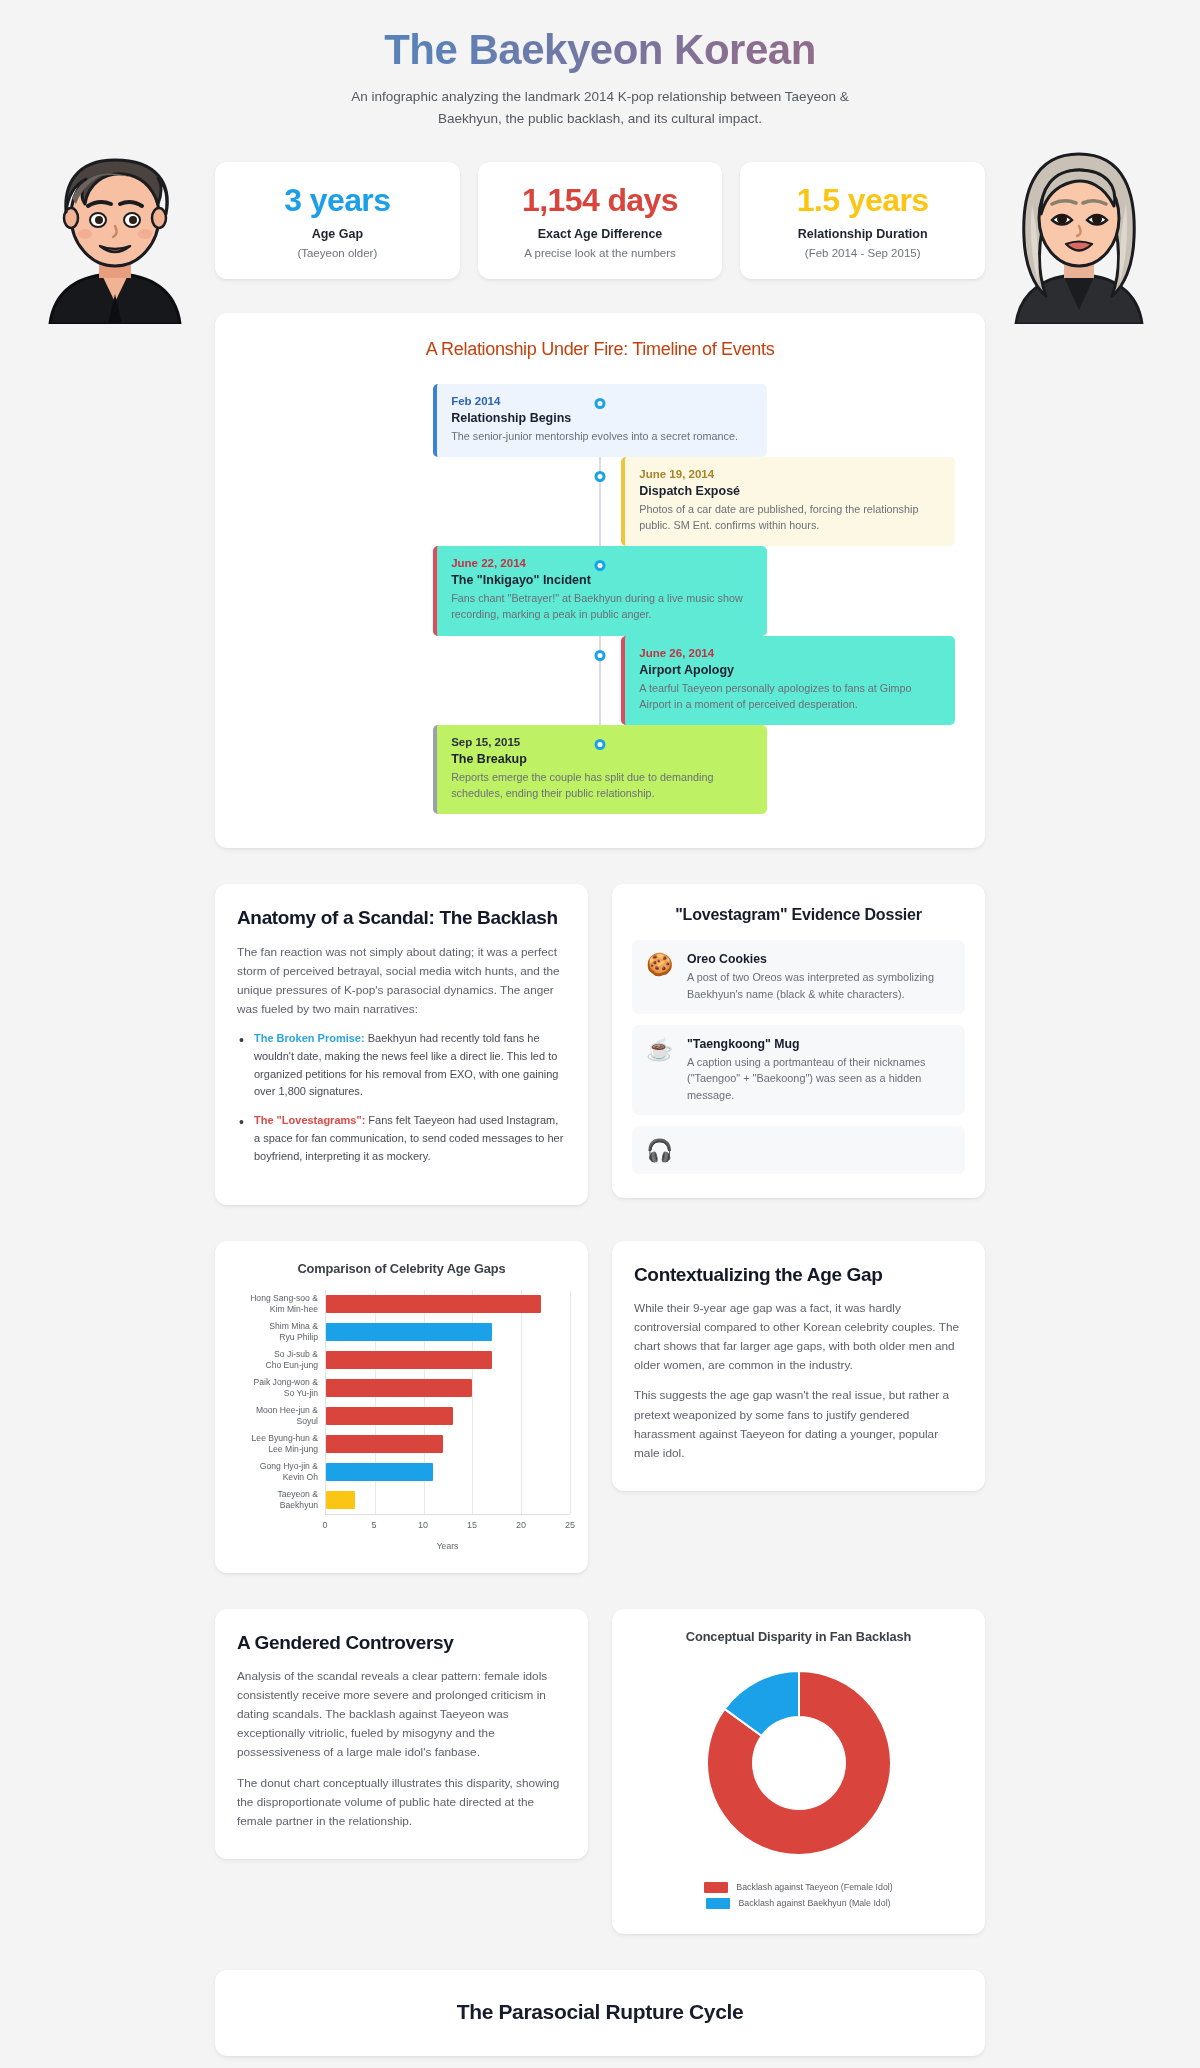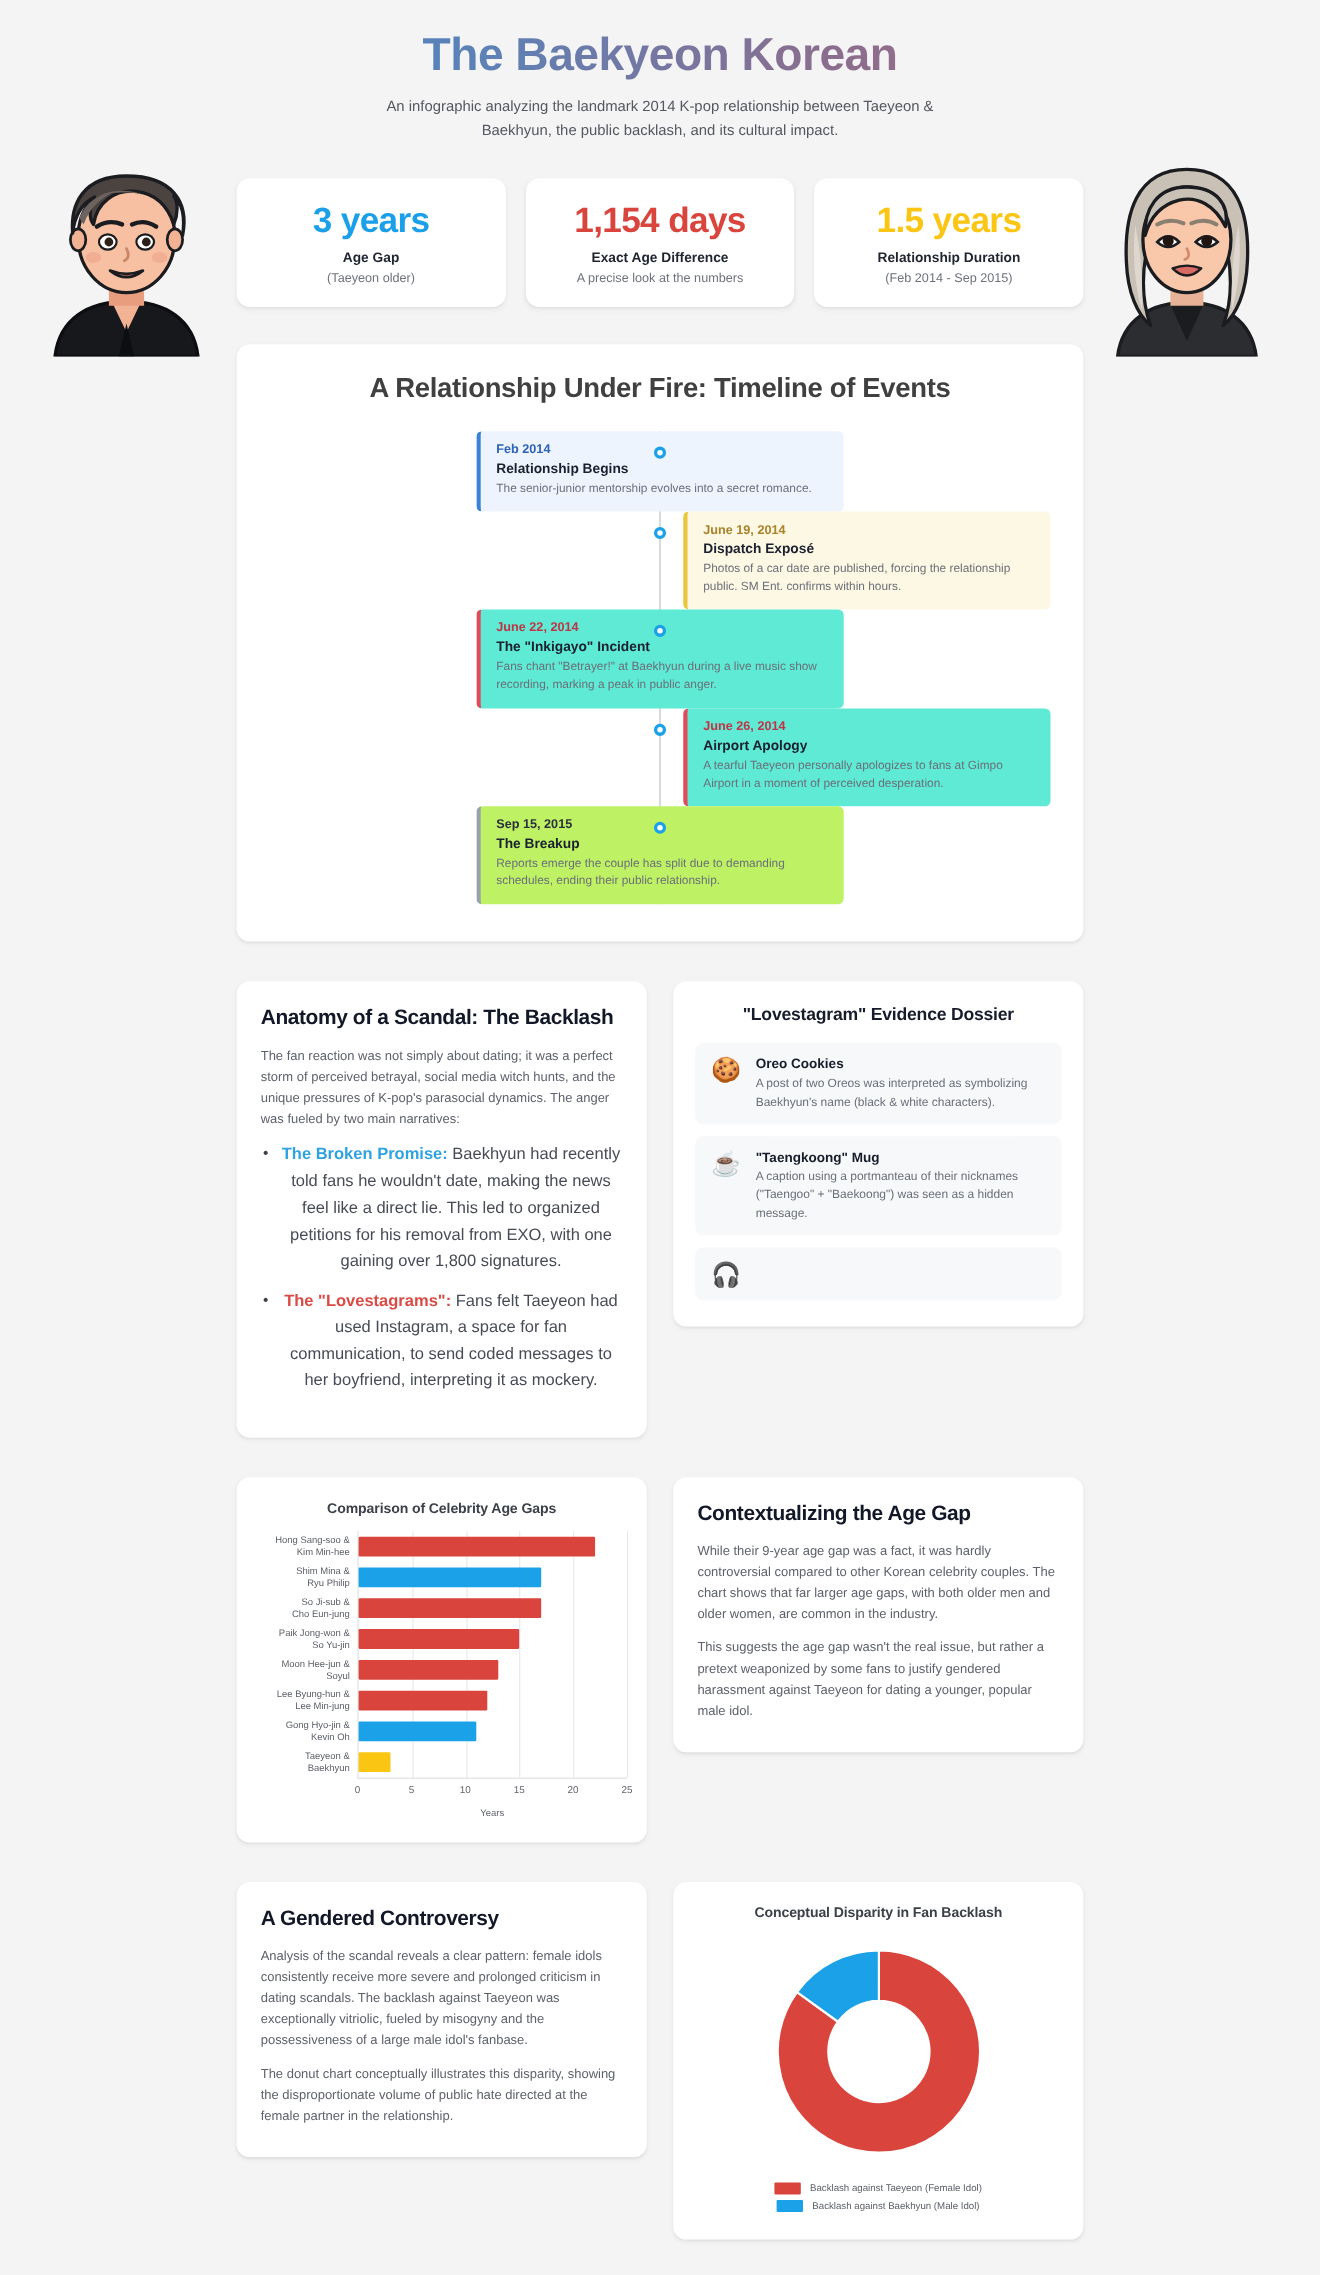--- a/index.html
+++ b/index.html
@@ -44,22 +44,22 @@
   
   .stats-row { display: flex; gap: 18px; margin-top: 22px; }
   .stat-card { flex: 1; padding: 22px 10px 20px; text-align: center; }
   .stat-value { font-size: 32px; font-weight: 700; letter-spacing: -0.6px; line-height: 1.05; }
   .stat-label { margin-top: 9px; font-size: 12.5px; font-weight: 700; color: #1f2430; }
   .stat-sub { margin-top: 6px; font-size: 11.5px; color: #6e727c; }
 
   
   .timeline-card { margin-top: 34px; padding: 26px 30px 34px; }
   .section-title {
-    text-align: center; font-size: 25px; font-weight: 700;
-    color: #404040; letter-spacing: -0.3px;
+    text-align: center; font-size: 18px; font-weight: 400;
+    color: #c2410c; letter-spacing: -0.3px;
   }
   .timeline { position: relative; margin-top: 24px; }
   .tl-spine {
     position: absolute; left: 50%; top: 0; bottom: 0; width: 2px;
     background: #d8dbe0; transform: translateX(-1px);
   }
   .tl-row { position: relative; display: flex; min-height: 64px; }
   .tl-row.left  { justify-content: center; }
   .tl-row.right { justify-content: flex-end; }
   .tl-box {
@@ -90,21 +90,21 @@
   .txt-card { padding: 22px 22px 28px; }
   .txt-title {
     font-size: 19px; font-weight: 700; color: #121827;
     line-height: 1.28; letter-spacing: -0.35px; margin-bottom: 12px;
   }
   .txt-p { font-size: 11.8px; line-height: 1.62; color: #5d616b; margin-bottom: 11px; }
   .txt-p:last-child { margin-bottom: 0; }
   .bullets { list-style: none; }
   .bullets li {
     position: relative; padding-left: 17px; margin-bottom: 11px;
-    font-size: 15px; line-height: 1.62; color: #474b55; text-align: center;
+    font-size: 11px; line-height: 1.62; color: #474b55;
   }
   .bullets li::before {
     content: "\2022"; position: absolute; left: 2px; top: -1px;
     color: #3a3f49; font-size: 14px;
   }
   .b-blue { color: #2fa2e0; font-weight: 700; }
   .b-red  { color: #d94b44; font-weight: 700; }
 
   
   .dossier-card { padding: 22px 20px 24px; }

